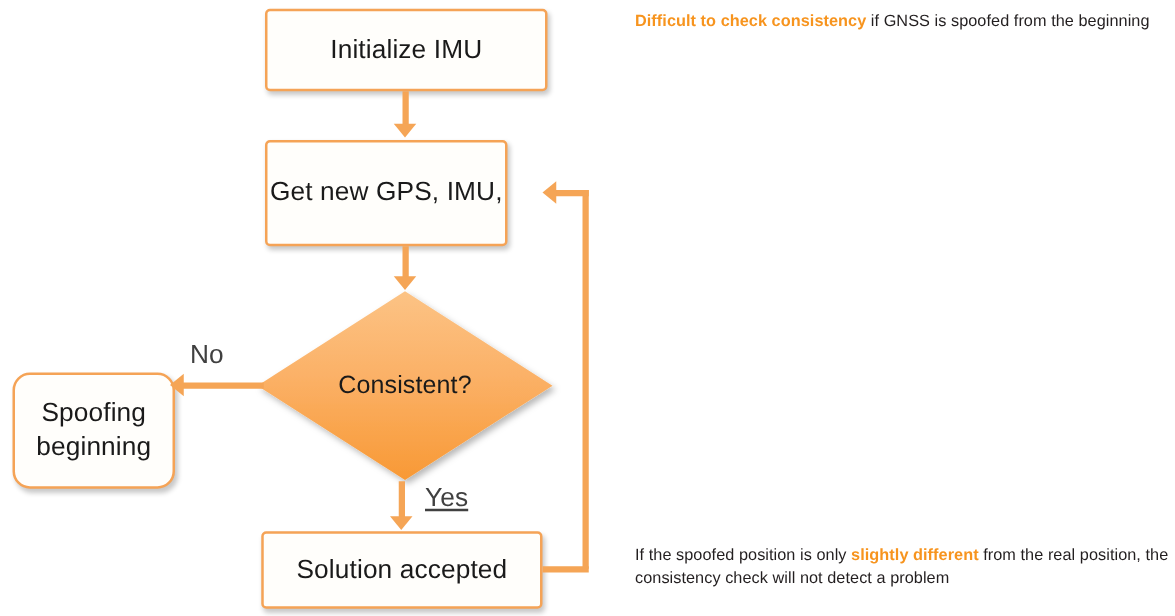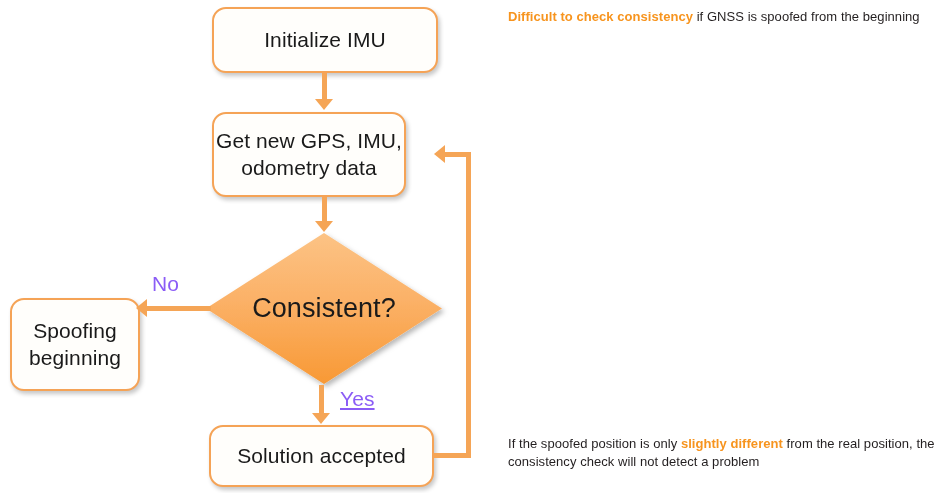--- a/index.html
+++ b/index.html
@@ -15,21 +15,21 @@
     overflow: hidden;
     font-family: "Liberation Sans", sans-serif;
   }
 
   
   .node {
     position: absolute;
     box-sizing: border-box;
     background: #fffefb;
     border: 2px solid #f5a356;
-    border-radius: 14px;
+    border-radius: 4px;
     box-shadow: 2px 3px 4px rgba(0,0,0,0.22);
     display: flex;
     align-items: center;
     justify-content: center;
     text-align: center;
     color: #1a1a1a;
     font-size: 21px;
     line-height: 1.28;
     letter-spacing: 0.1px;
   }
@@ -48,21 +48,21 @@
     height: 153px;
   }
   #node-decision svg { display: block; overflow: visible; }
   #decision-label {
     position: absolute;
     left: 0; top: 0;
     width: 238px; height: 153px;
     display: flex;
     align-items: center;
     justify-content: center;
-    font-size: 27px;
+    font-size: 20px;
     color: #1a1a1a;
     letter-spacing: 0.1px;
   }
 
   
   .conn {
     position: absolute;
     background: #f5a556;
   }
   .conn-v { width: 5px; }
@@ -118,39 +118,38 @@
     font-weight: bold;
   }
   #annotation-1 { left: 508px; top: 8px;   width: 420px; }
   #annotation-2 { left: 508px; top: 272px; width: 420px; }
   #annotation-3 { left: 508px; top: 400px; width: 428px; margin-top: 35px; }
 
   
   .branch-label {
     position: absolute;
     font-size: 21px;
-    color: #8b5cf6;
+    color: #404040;
     letter-spacing: 0.1px;
   }
   #label-no  { left: 152px; top: 272px; }
   #label-yes { left: 340px; top: 387px; text-decoration: underline; }
 </style>
 </head>
 <body>
 
 <div id="canvas">
 
   <div class="node" id="node-initialize">
     <span>Initialize IMU</span>
   </div>
 
   <div class="node" id="node-getdata">
     <span>
       <span>Get new GPS, IMU,</span><br>
-      <span>odometry data</span>
     </span>
   </div>
 
   <div id="node-decision">
     <svg width="238" height="153" viewBox="0 0 238 153">
       <defs>
         <linearGradient id="diamondGrad" x1="0" y1="0" x2="0" y2="1">
           <stop offset="0%" stop-color="#fcc385"></stop>
           <stop offset="45%" stop-color="#fbb167"></stop>
           <stop offset="100%" stop-color="#f89935"></stop>

